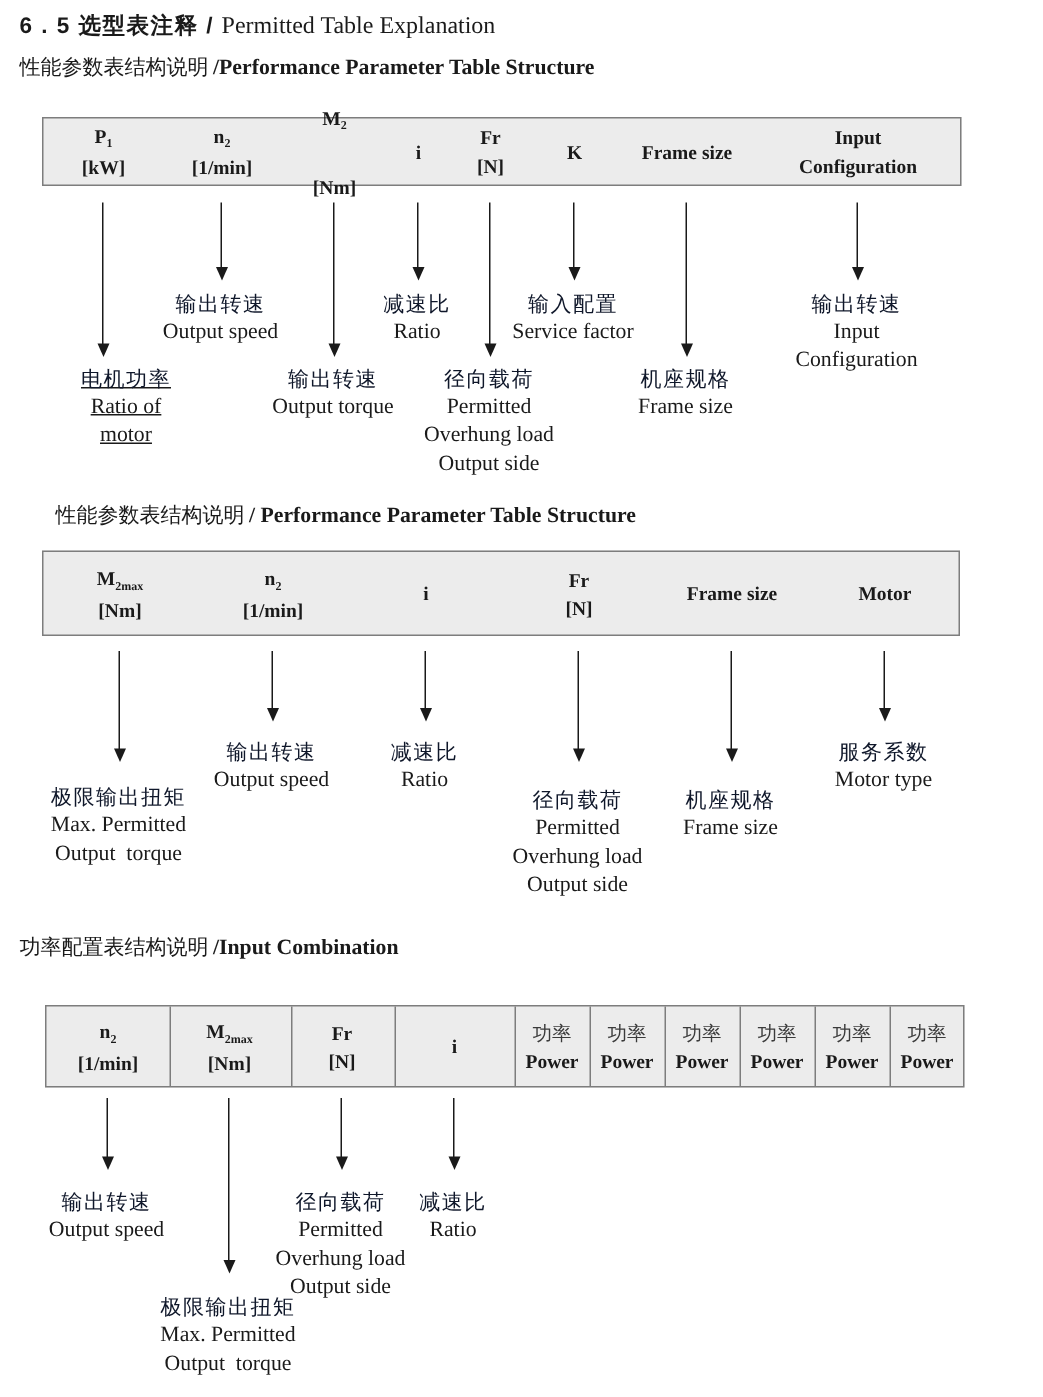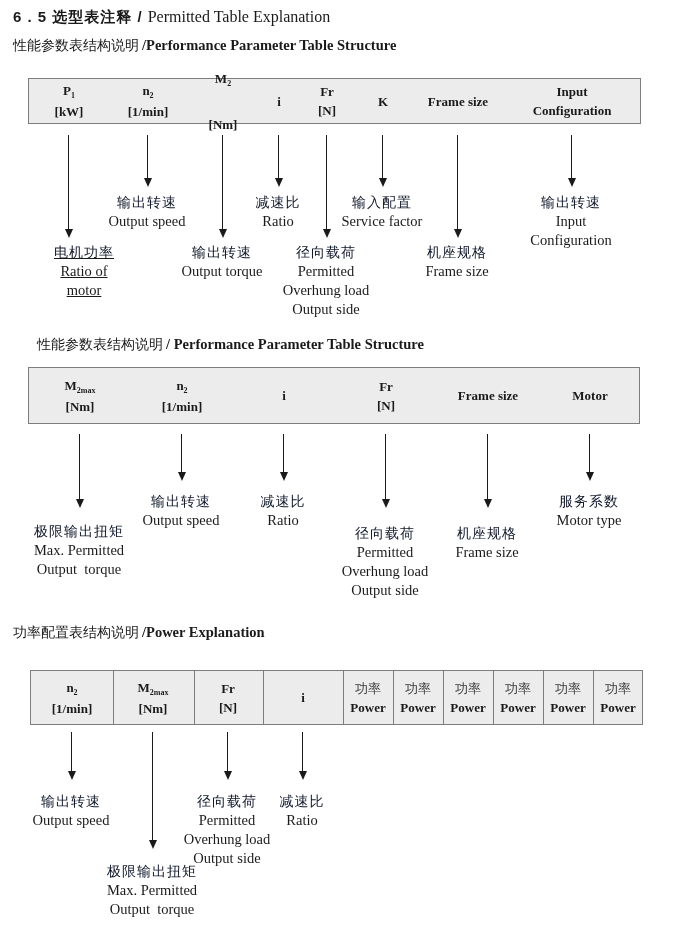--- a/index.html
+++ b/index.html
@@ -93,21 +93,21 @@
         <div class="arrow-line" style="left: 589px; top: 434px; height: 39px; background: rgb(26, 26, 26);"></div>
         <div class="arrow-head" style="left: 585.5px; top: 472px; border-top: 9px solid rgb(26, 26, 26);"></div>
         <div class="label" style="left: 79px; top: 522px;"><div class="line zh-line">极限输出扭矩</div><div class="line">Max. Permitted</div><div class="line">Output  torque</div></div>
         <div class="label" style="left: 181px; top: 492px;"><div class="line zh-line">输出转速</div><div class="line">Output speed</div></div>
         <div class="label" style="left: 283px; top: 492px;"><div class="line zh-line">减速比</div><div class="line">Ratio</div></div>
         <div class="label" style="left: 385px; top: 524px;"><div class="line zh-line">径向载荷</div><div class="line">Permitted</div><div class="line">Overhung load</div><div class="line">Output side</div></div>
         <div class="label" style="left: 487px; top: 524px;"><div class="line zh-line">机座规格</div><div class="line">Frame size</div></div>
         <div class="label" style="left: 589px; top: 492px;"><div class="line zh-line">服务系数</div><div class="line">Motor type</div></div>
       </div>
       <div class="section">
-        <div class="heading" style="top: 623px;"><span class="h-zh">功率配置表结构说明</span><span class="h-en">/Power Explanation</span></div>
+        <div class="heading" style="top: 623px;"><span class="h-zh">功率配置表结构说明</span><span class="h-en">/Input Combination</span></div>
         <div class="ptable" style="left: 30px; top: 670px; width: 613px; height: 55px; background: rgb(236, 236, 236); border: 1px solid rgb(125, 125, 125);">
           <div class="divider" style="left: 82px; background: rgb(125, 125, 125);"></div>
           <div class="divider" style="left: 163px; background: rgb(125, 125, 125);"></div>
           <div class="divider" style="left: 232px; background: rgb(125, 125, 125);"></div>
           <div class="divider" style="left: 312px; background: rgb(125, 125, 125);"></div>
           <div class="divider" style="left: 362px; background: rgb(125, 125, 125);"></div>
           <div class="divider" style="left: 412px; background: rgb(125, 125, 125);"></div>
           <div class="divider" style="left: 462px; background: rgb(125, 125, 125);"></div>
           <div class="divider" style="left: 512px; background: rgb(125, 125, 125);"></div>
           <div class="divider" style="left: 562px; background: rgb(125, 125, 125);"></div>

